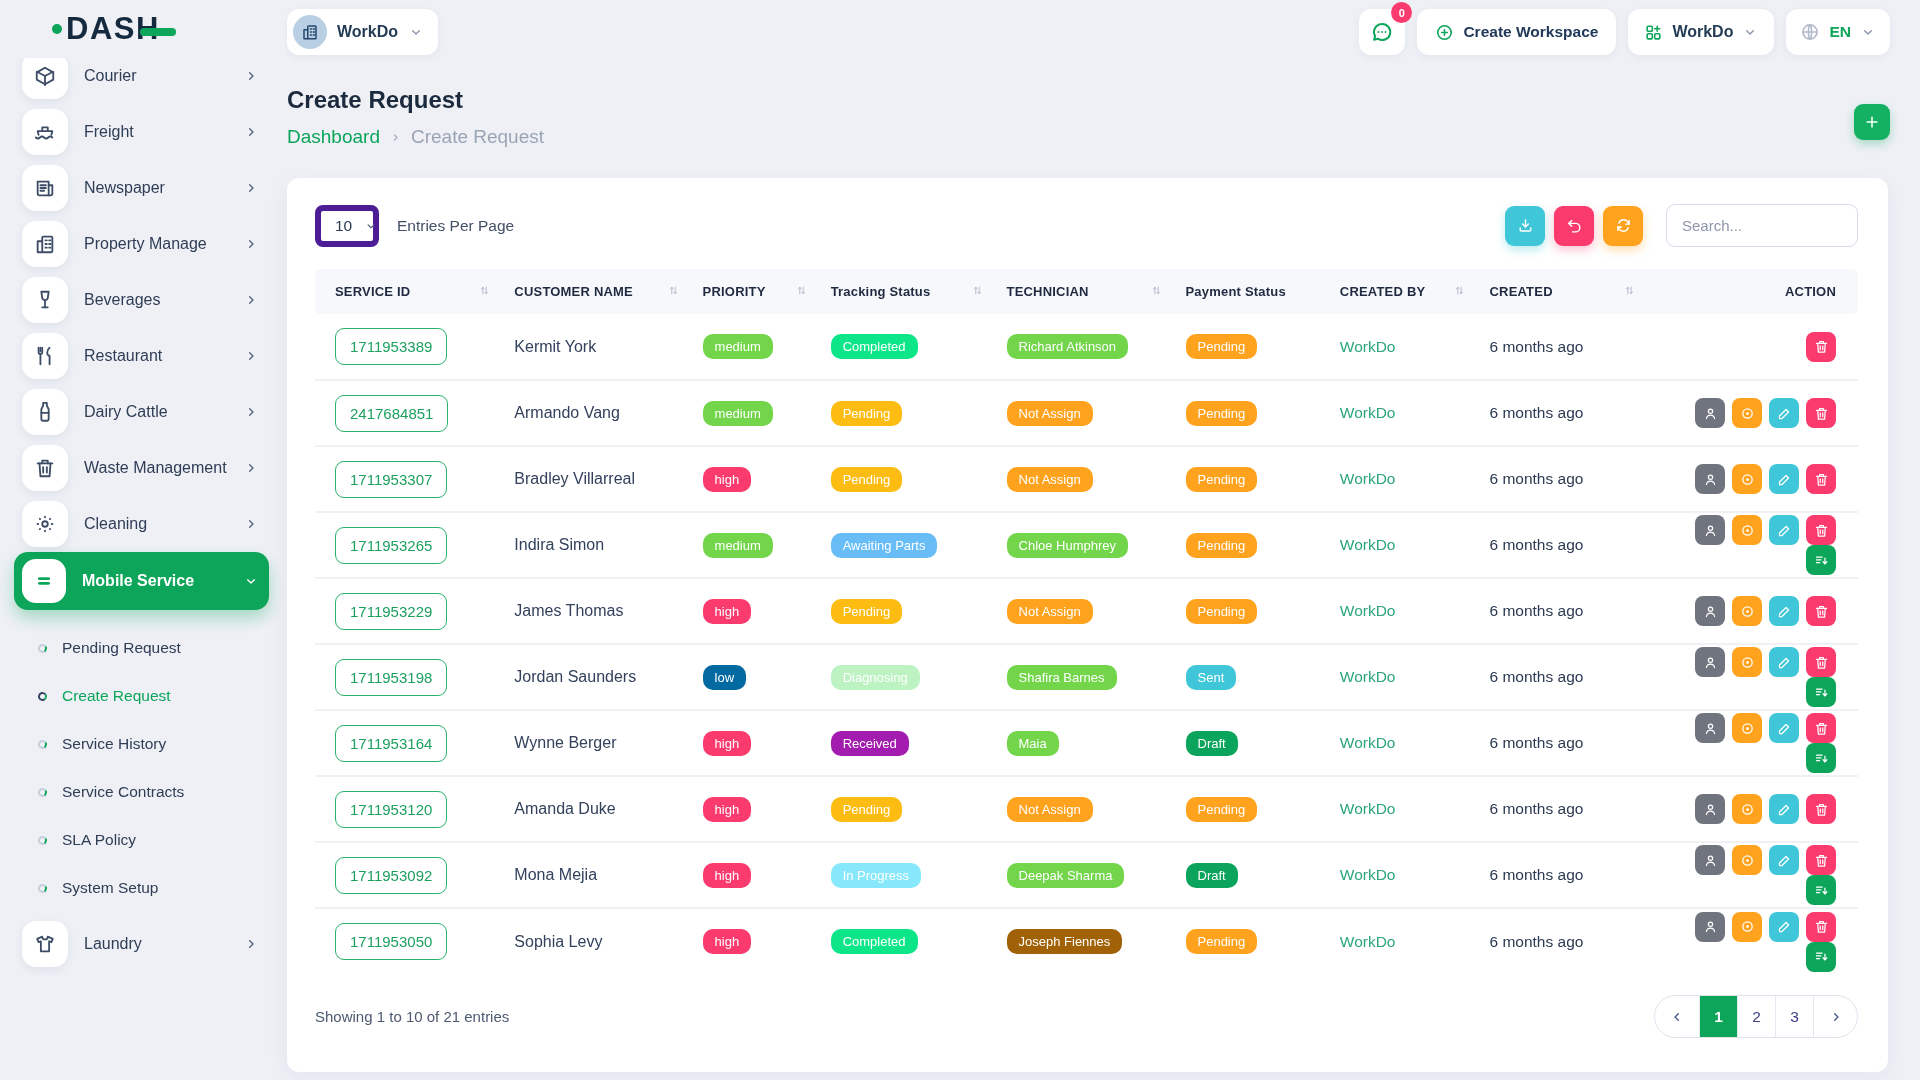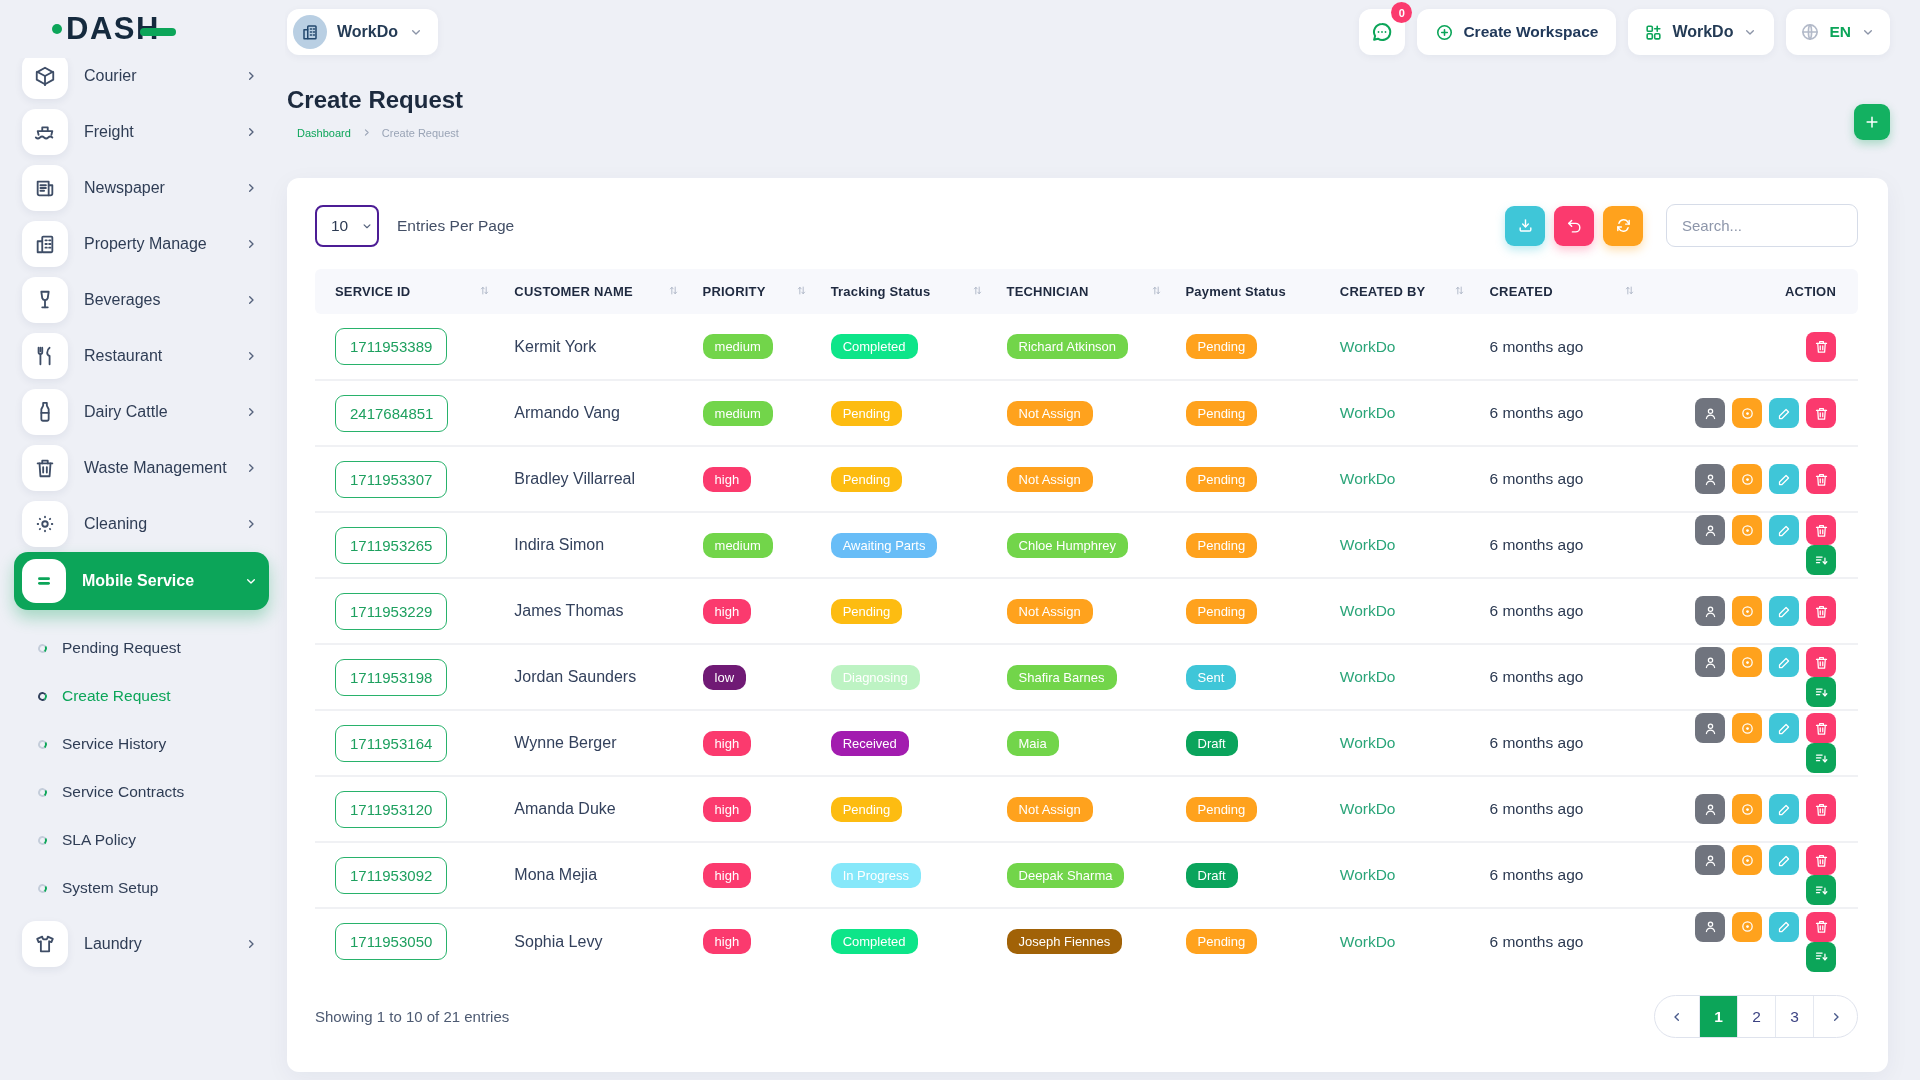--- a/index.html
+++ b/index.html
@@ -51,34 +51,34 @@
   .apps-pill { padding:0 16px; gap:9px; }
   .apps-icon { color:#0ca559; display:flex; }
   .apps-label { font-size:16px; font-weight:600; color:#243b55; }
   .lang-pill { padding:0 14px; gap:9px; }
   .globe { color:#b3bac9; display:flex; }
   .lang-label { font-size:15.5px; font-weight:700; color:#0ca559; }
   .pill .chev { color:#8b94a7; }
 
   
   .page-title { position:absolute; top:86px; left:2px; font-size:24px; font-weight:700; color:#1c2a3e; }
-  .breadcrumb { position:absolute; top:126px; left:12px; display:flex; align-items:center; gap:9px; font-size:11px; }
+  .breadcrumb { position:absolute; top:126px; left:2px; display:flex; align-items:center; gap:9px; font-size:19px; }
   .bc-root { color:#0ca559; cursor:pointer; }
   .bc-sep { color:#9aa4b6; display:flex; }
   .bc-cur { color:#9aa4b6; }
   .add-btn { position:absolute; top:104px; right:30px; width:36px; height:36px; border:none; border-radius:9px;
              background:#13b161; color:#fff; display:flex; align-items:center; justify-content:center; cursor:pointer;
              box-shadow:0 4px 10px rgba(12,165,89,.3); }
 
   
   .card { position:absolute; left:2px; right:32px; top:178px; height:894px; background:#fff; border-radius:12px;
           box-shadow:0 6px 24px rgba(25,35,70,.05); padding:26px 30px 0 28px; }
   .controls { display:flex; align-items:center; }
   .select { display:flex; align-items:center; gap:12px; width:64px; height:42px; padding:0 10px 0 14px;
-            border:2px solid #4c1d95; border-radius:8px; font-size:15.5px; color:#2c3a52; cursor:pointer; }
+            border:6px solid #4c1d95; border-radius:8px; font-size:15.5px; color:#2c3a52; cursor:pointer; }
   .select .i { color:#55627c; }
   .entries-label { margin-left:18px; font-size:15.5px; color:#434f66; }
   .ctrl-right { margin-left:auto; display:flex; align-items:center; gap:9px; }
   .sq-btn { width:40px; height:40px; border:none; border-radius:9px; color:#fff; display:flex; align-items:center; justify-content:center; cursor:pointer; }
   .sq-cyan { background:#3fc6d8; box-shadow:0 4px 10px rgba(63,198,216,.35); }
   .sq-pink { background:#fb3a6e; box-shadow:0 4px 10px rgba(251,58,110,.3); }
   .sq-orange { background:#ffa21d; box-shadow:0 4px 10px rgba(255,162,29,.35); }
   .search { margin-left:14px; width:192px; height:43px; border:1px solid #d6dce8; border-radius:9px; padding:0 15px;
             font-size:15px; color:#2c3a52; outline:none; font-family:inherit; }
   .search::placeholder { color:#8d96aa; }
@@ -651,21 +651,21 @@
                     <path d="M4 7h16"></path>
                     <path d="M9 7V4h6v3"></path>
                     <path d="M6 7l1 14h10l1-14"></path>
                     <path d="M10 11v6M14 11v6"></path>
                   </svg>
                 </span></td>
             </tr>
             <tr>
               <td><span class="sid">1711953198</span></td>
               <td><span class="cust">Jordan Saunders</span></td>
-              <td><span class="badge" style="background:#701a75">low</span></td>
+              <td><span class="badge" style="background:#0369a1">low</span></td>
               <td><span class="badge" style="background:#bdf3c3">Diagnosing</span></td>
               <td><span class="badge" style="background:#72d54a">Shafira Barnes</span></td>
               <td><span class="badge" style="background:#3fc6d8">Sent</span></td>
               <td><span class="cby">WorkDo</span></td>
               <td><span class="created">6 months ago</span></td>
               <td class="right actions"><span class="abtn" style="background:#70747e">
                   <svg width="15" height="15" viewBox="0 0 24 24" fill="none" stroke="currentColor" stroke-width="2" stroke-linecap="round" stroke-linejoin="round">
                     <circle cx="12" cy="8.2" r="3.4"></circle>
                     <path d="M5.5 20c.7-3.6 3.2-5.4 6.5-5.4s5.8 1.8 6.5 5.4"></path>
                   </svg>

